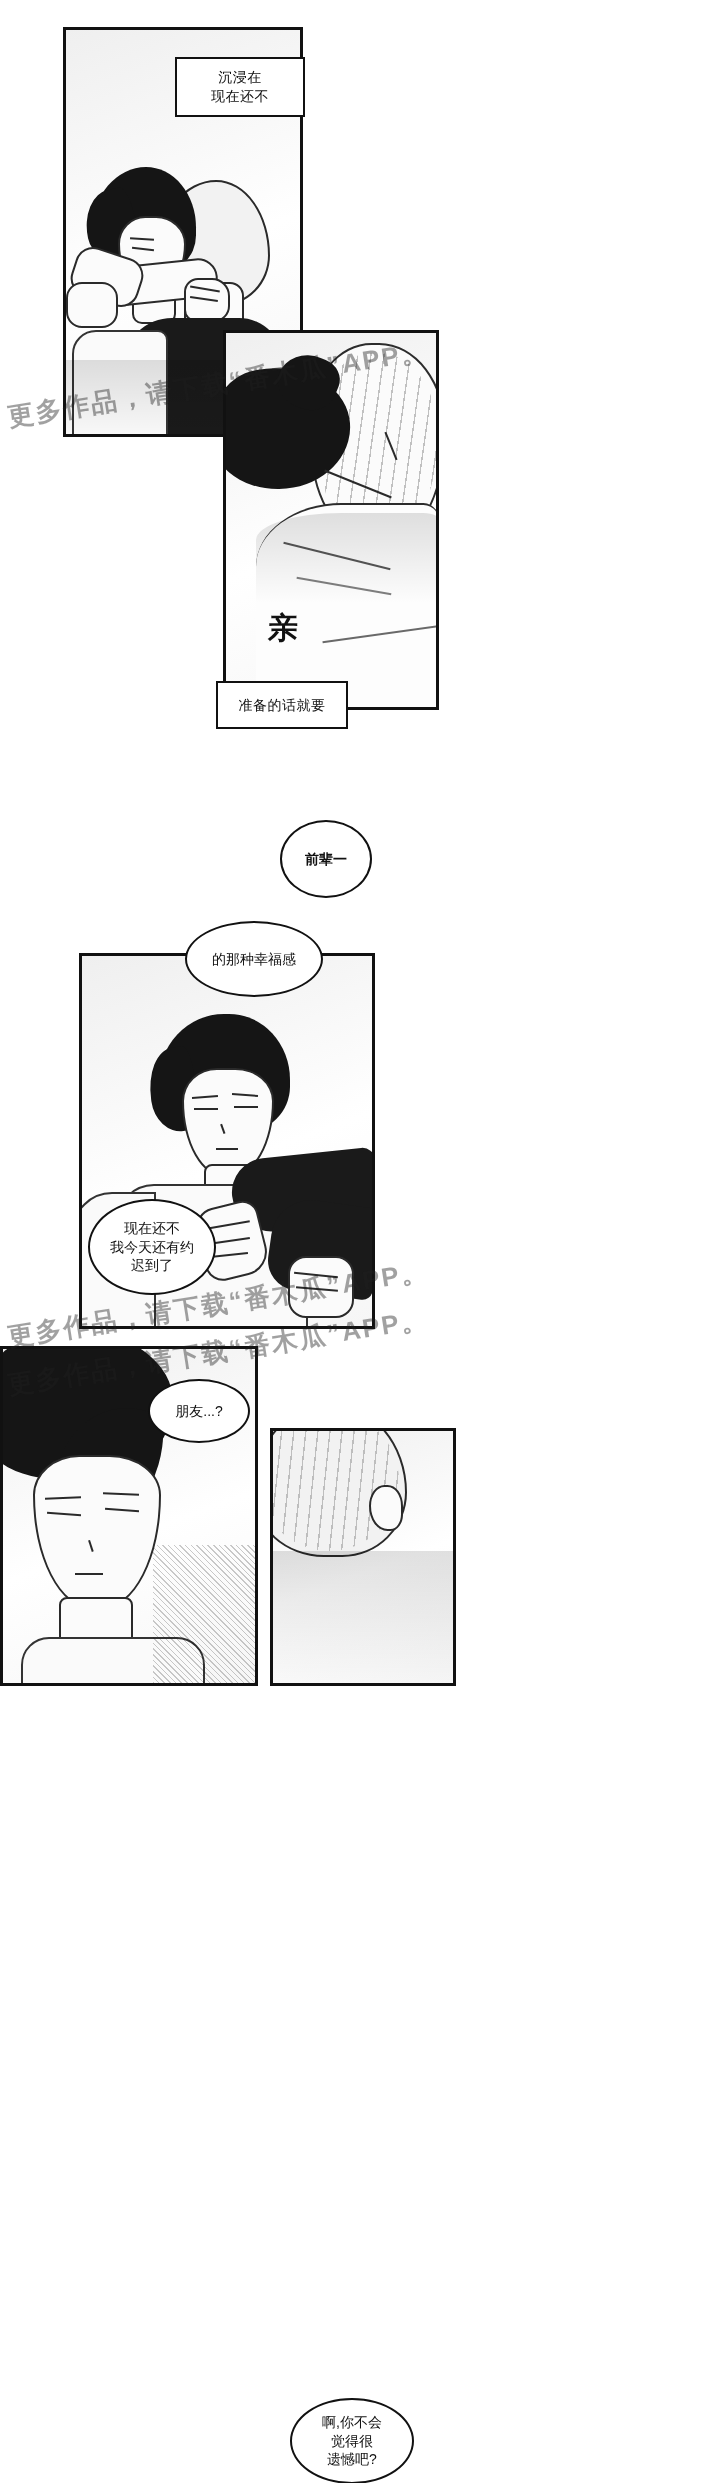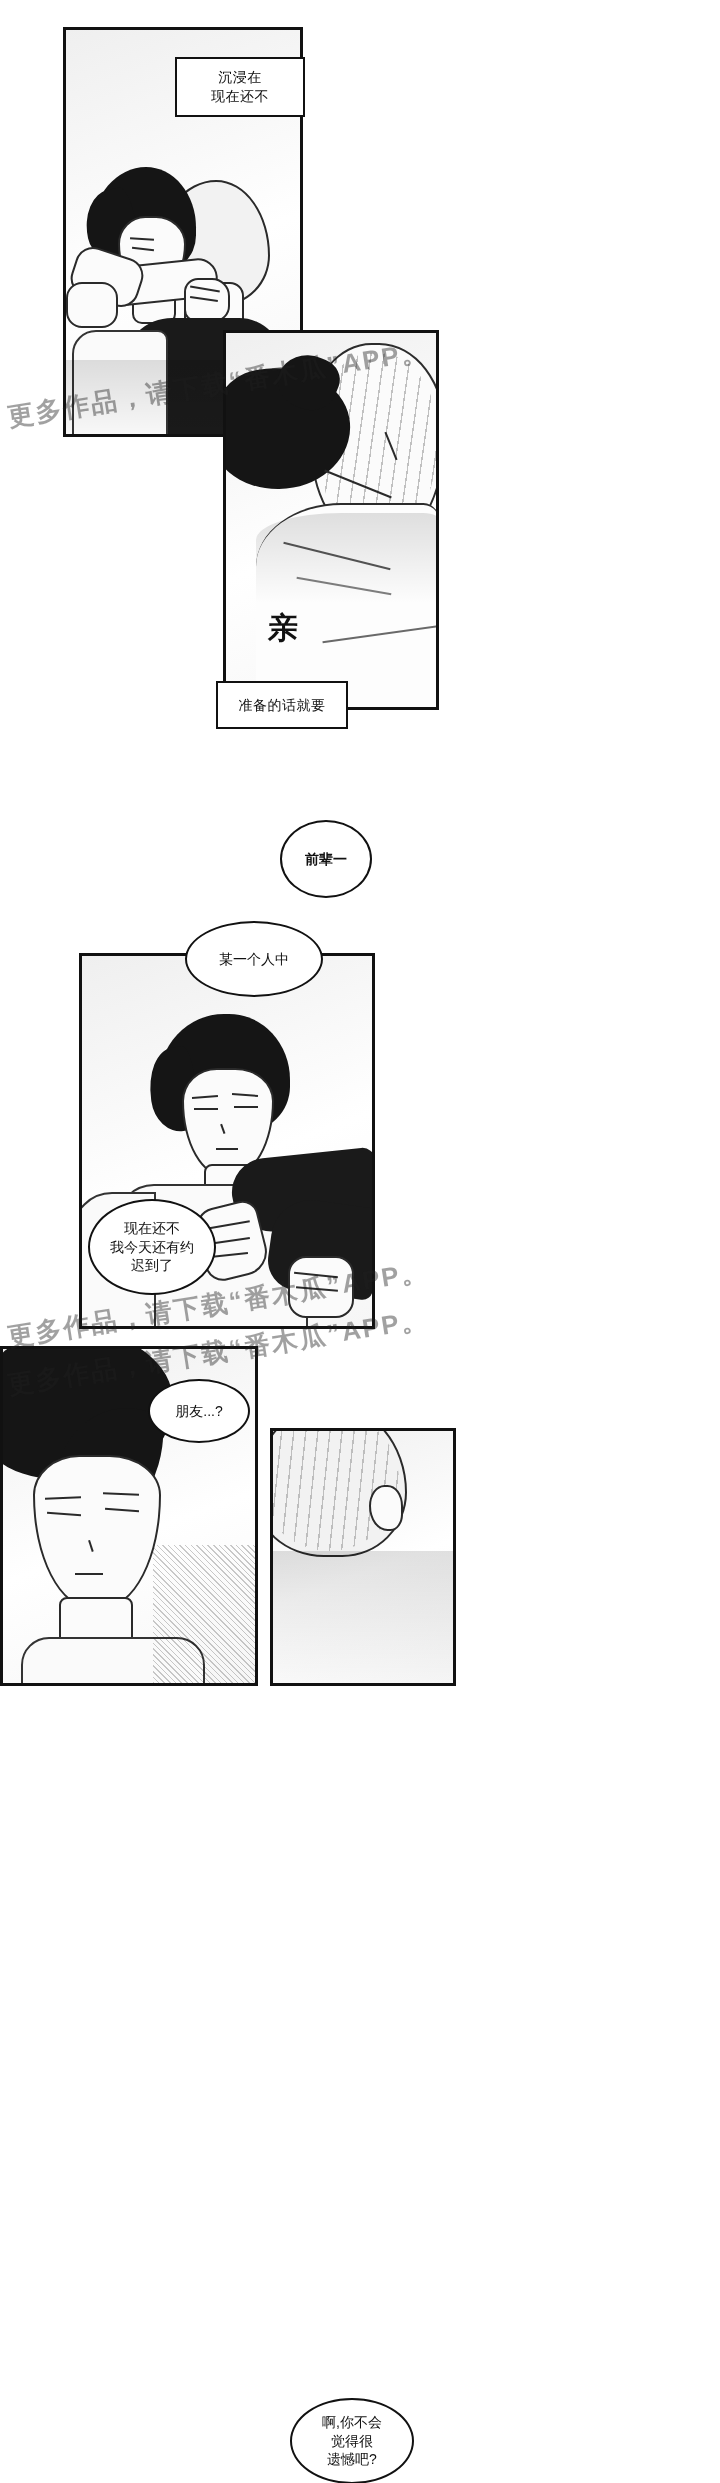--- a/index.html
+++ b/index.html
@@ -247,21 +247,21 @@
     <div class="art line" style="left:126px; top:284px; width:42px; height:1.5px; transform:rotate(-8deg);"></div>
     <div class="art line" style="left:128px; top:298px; width:38px; height:1.5px; transform:rotate(-6deg);"></div>
 
     <div class="art skin" style="left:206px; top:300px; width:62px; height:58px; border-radius:18px;"></div>
     <div class="art line" style="left:212px; top:318px; width:44px; height:1.5px; transform:rotate(6deg);"></div>
     <div class="art line" style="left:214px; top:332px; width:42px; height:1.5px; transform:rotate(5deg);"></div>
 
     <div class="art cloth-light" style="left:-10px; top:236px; width:80px; height:140px; border-radius:40px 0 0 0;"></div>
   </div>
 
-  <div class="balloon" style="left:185px; top:921px; width:138px; height:76px;">某一个人中</div>
+  <div class="balloon" style="left:185px; top:921px; width:138px; height:76px;">的那种幸福感</div>
 
   <div class="balloon" style="left:88px; top:1199px; width:128px; height:96px;">现在还不
 我今天还有约
 迟到了</div>
 
   <div class="panel" style="left:0px; top:1346px; width:258px; height:340px;">
 
     <div class="art grad-gray" style="left:0; top:0; width:100%; height:100%;"></div>
 
     <div class="art hair-dark" style="left:-30px; top:-20px; width:200px; height:150px;

